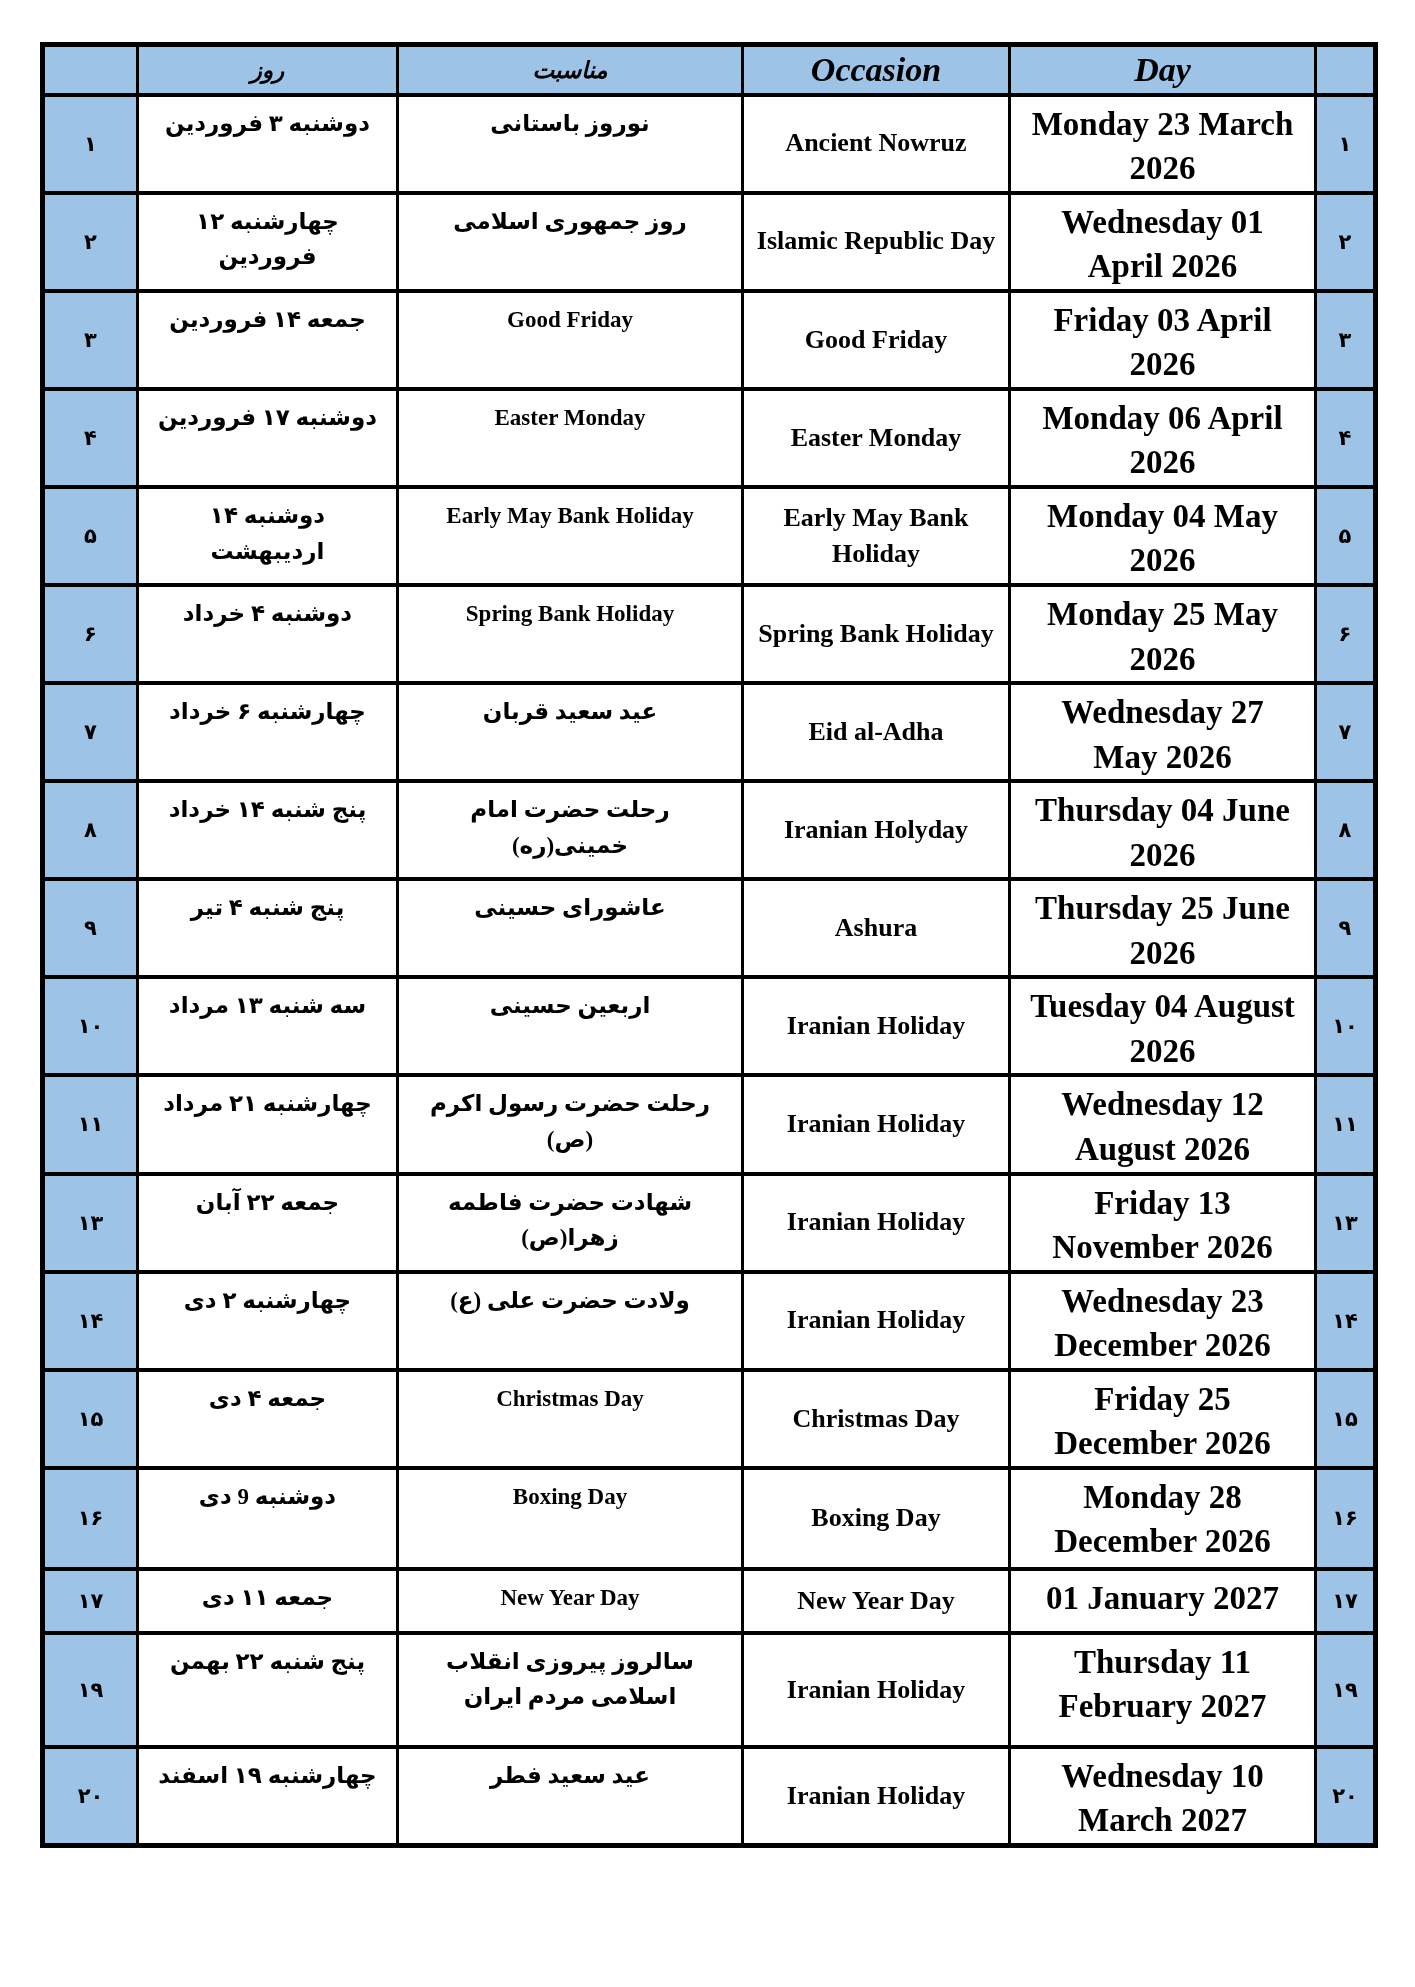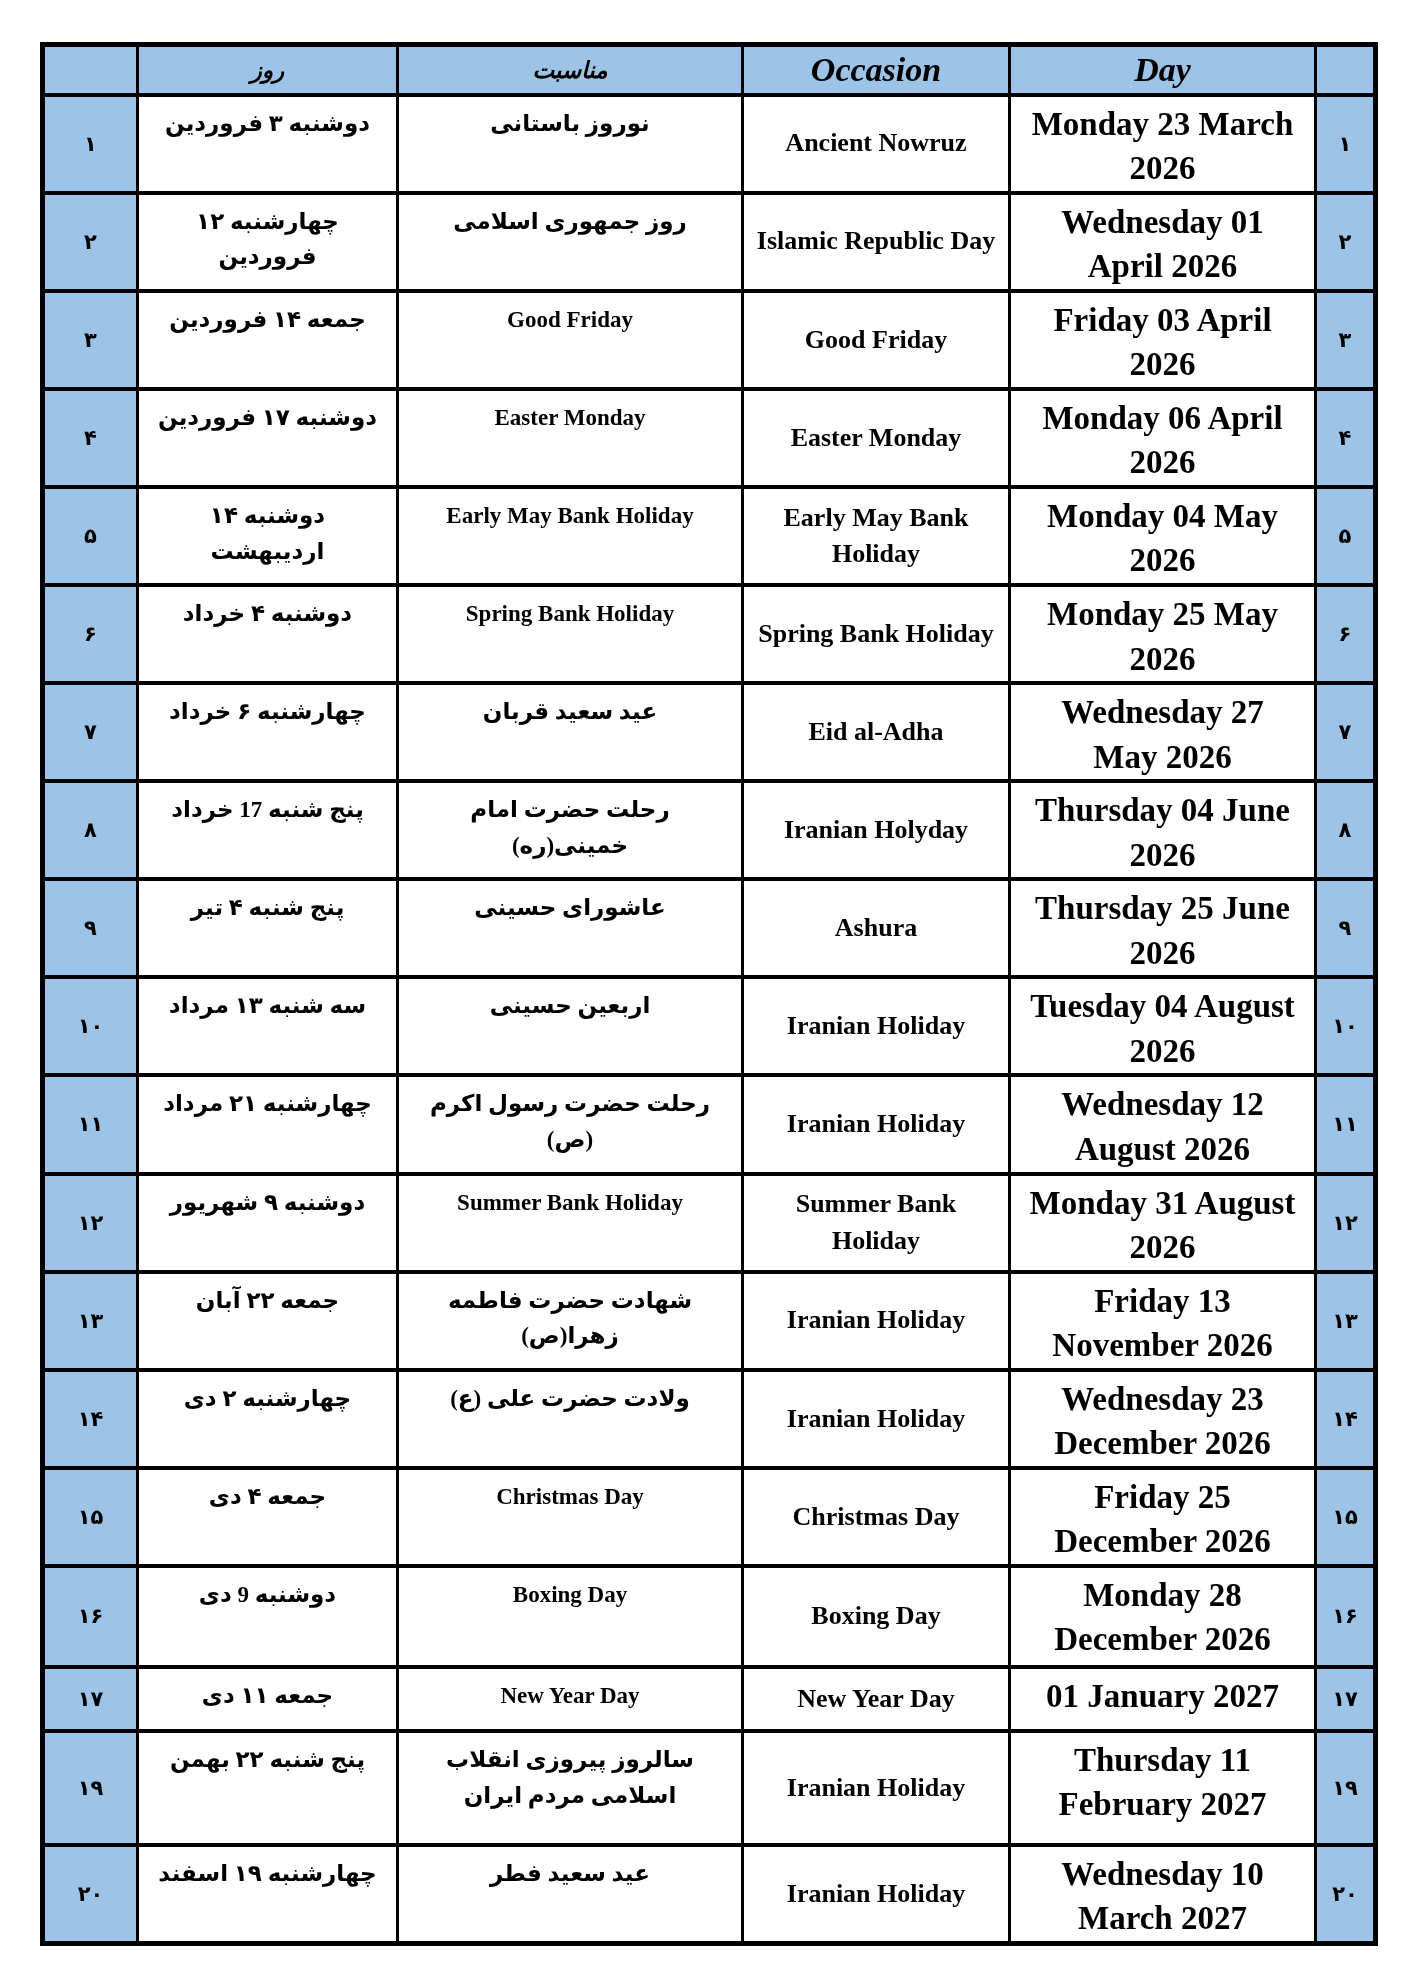--- a/index.html
+++ b/index.html
@@ -141,21 +141,21 @@
       <tr style="height: 94px;">
     <td class="num">۷</td>
     <td class="fa">چهارشنبه ۶ خرداد</td>
     <td class="fa">عید سعید قربان</td>
     <td class="occ-en">Eid al-Adha</td>
     <td class="day-en">Wednesday 27 May 2026</td>
     <td class="num">۷</td>
   </tr>
       <tr style="height: 96px;">
     <td class="num">۸</td>
-    <td class="fa">پنج شنبه 17 خرداد</td>
+    <td class="fa">پنج شنبه ۱۴ خرداد</td>
     <td class="fa">رحلت حضرت امام خمینی(ره)</td>
     <td class="occ-en">Iranian Holyday</td>
     <td class="day-en">Thursday 04 June 2026</td>
     <td class="num">۸</td>
   </tr>
       <tr style="height: 91px;">
     <td class="num">۹</td>
     <td class="fa">پنج شنبه ۴ تیر</td>
     <td class="fa">عاشورای حسینی</td>
     <td class="occ-en">Ashura</td>
@@ -171,28 +171,20 @@
     <td class="num">۱۰</td>
   </tr>
       <tr style="height: 92px;">
     <td class="num">۱۱</td>
     <td class="fa">چهارشنبه ۲۱ مرداد</td>
     <td class="fa">رحلت حضرت رسول اکرم (ص)</td>
     <td class="occ-en">Iranian Holiday</td>
     <td class="day-en">Wednesday 12 August 2026</td>
     <td class="num">۱۱</td>
   </tr>
-      <tr style="height: 95px;">
-    <td class="num">۱۲</td>
-    <td class="fa">دوشنبه ۹ شهریور</td>
-    <td class="fa">Summer Bank Holiday</td>
-    <td class="occ-en">Summer Bank Holiday</td>
-    <td class="day-en">Monday 31 August 2026</td>
-    <td class="num">۱۲</td>
-  </tr>
       <tr style="height: 92px;">
     <td class="num">۱۳</td>
     <td class="fa">جمعه ۲۲ آبان</td>
     <td class="fa">شهادت حضرت فاطمه زهرا(ص)</td>
     <td class="occ-en">Iranian Holiday</td>
     <td class="day-en">Friday 13 November 2026</td>
     <td class="num">۱۳</td>
   </tr>
       <tr style="height: 93px;">
     <td class="num">۱۴</td>

